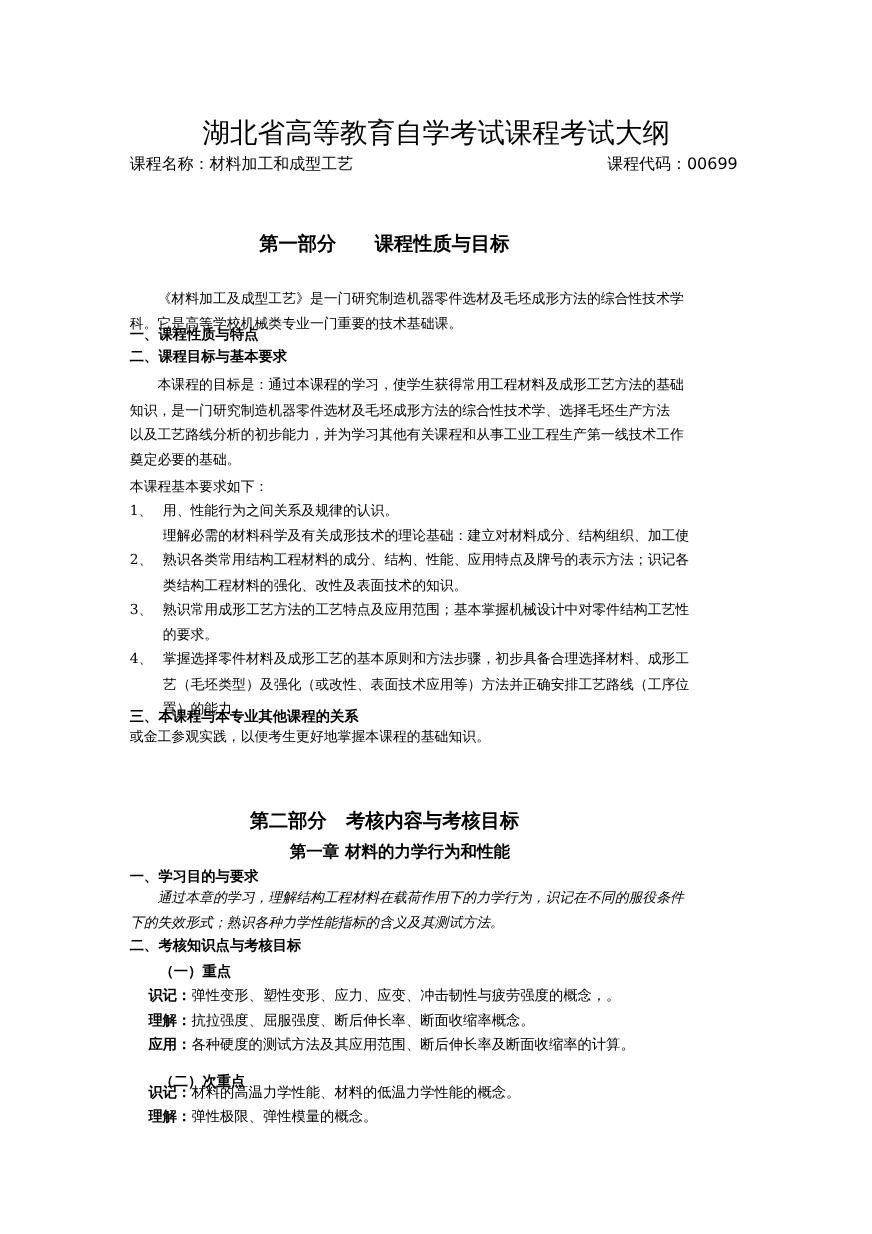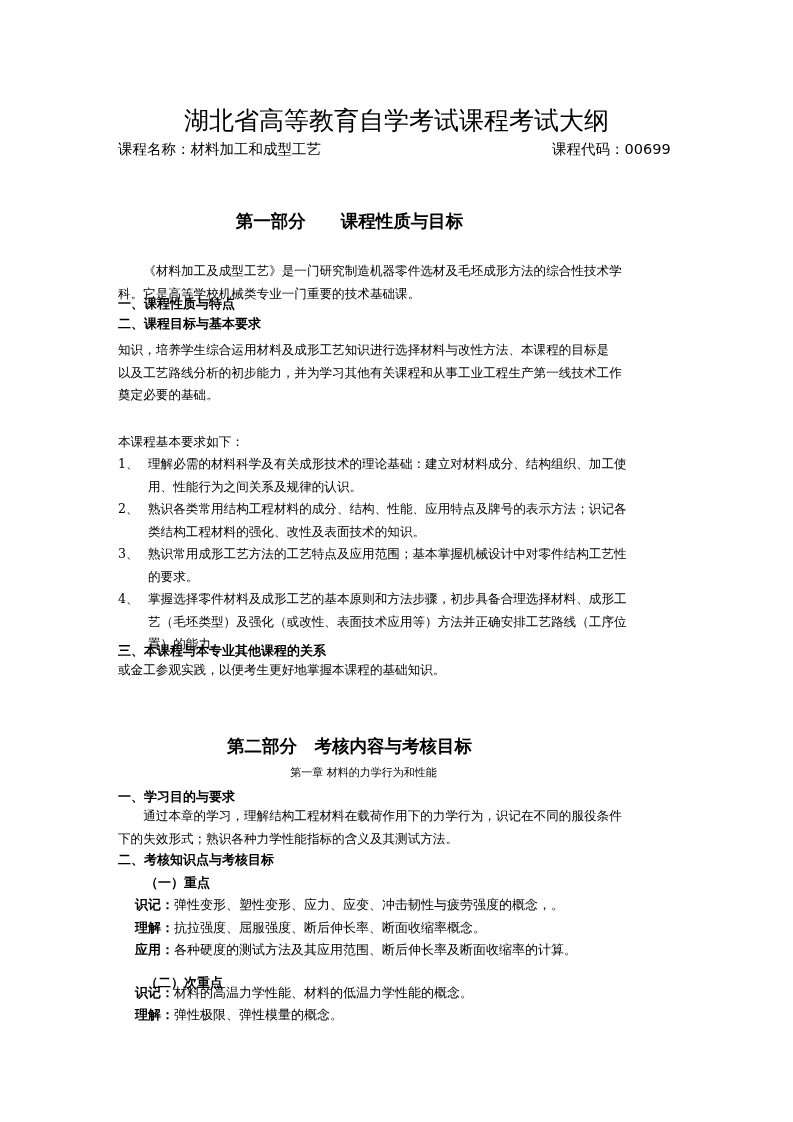--- a/index.html
+++ b/index.html
@@ -4,21 +4,21 @@
 <style>
   html, body { margin: 0; padding: 0; background: #ffffff; }
   body { width: 793px; height: 1122px; position: relative; overflow: hidden;
          font-family: "DejaVu Serif", "Liberation Serif", serif; color: #000; }
   .abs { position: absolute; white-space: nowrap; }
   .title { left: 0; width: 793px; text-align: center; top: 104px; font-size: 25px; font-weight: normal;
            font-family: "DejaVu Sans", "Liberation Sans", sans-serif; }
   .meta { top: 140px; font-size: 14.5px; font-weight: normal; font-family: "DejaVu Sans", "Liberation Sans", sans-serif; }
   .part { left: 0; width: 699px; text-align: center; font-size: 17.5px; font-weight: bold;
           font-family: "DejaVu Sans", "Liberation Sans", sans-serif; }
-  .chapter { left: 0; width: 727px; text-align: center; font-size: 11px; font-weight: normal;
+  .chapter { left: 0; width: 727px; text-align: center; font-size: 15px; font-weight: bold;
              font-family: "DejaVu Sans", "Liberation Sans", sans-serif; }
   .h2 { left: 118px; font-size: 13px; font-weight: bold; font-family: "DejaVu Sans", "Liberation Sans", sans-serif; }
   .p { left: 118px; font-size: 12.6px; line-height: 22.5px; white-space: nowrap; }
   .sub { font-size: 13px; font-weight: bold; font-family: "DejaVu Sans", "Liberation Sans", sans-serif; }
   .kv { font-size: 13px; }
   .kv b { font-family: "DejaVu Sans", "Liberation Sans", sans-serif; }
   .list { left: 118px; font-size: 12.6px; line-height: 22.5px; }
   .list .item { position: relative; padding-left: 30px; }
   .list .num { position: absolute; left: 0; }
 </style>
@@ -34,32 +34,33 @@
   <div class="abs part" style="top:209px;">第一部分　　课程性质与目标</div>
 
   <div class="abs h2" style="top:255px;margin-top:40px;">一、课程性质与特点</div>
   <div class="abs p" style="top:260px;">
     <div>　　《材料加工及成型工艺》是一门研究制造机器零件选材及毛坯成形方法的综合性技术学</div>
     <div>科。它是高等学校机械类专业一门重要的技术基础课。</div>
   </div>
 
   <div class="abs h2" style="top:315px;">二、课程目标与基本要求</div>
   <div class="abs p" style="top:339px;">
-    <div>知识，培养学生综合运用材料及成形工艺知识进行选择材料与改性方法、本课程的目标是</div>
+    <div>　　本课程的目标是：通过本课程的学习，使学生获得常用工程材料及成形工艺方法的基础</div>
+    <div>知识，是一门研究制造机器零件选材及毛坯成形方法的综合性技术学、选择毛坯生产方法</div>
     <div>以及工艺路线分析的初步能力，并为学习其他有关课程和从事工业工程生产第一线技术工作</div>
     <div>奠定必要的基础。</div>
   </div>
 
   <div class="abs p" style="top:431px;">本课程基本要求如下：</div>
 
   <div class="abs list" style="top:453px;">
     <div class="item">
       <span class="num">1、</span>
+      <div>用、性能行为之间关系及规律的认识。</div>
       <div>理解必需的材料科学及有关成形技术的理论基础：建立对材料成分、结构组织、加工使</div>
-      <div>用、性能行为之间关系及规律的认识。</div>
     </div>
     <div class="item">
       <span class="num">2、</span>
       <div>熟识各类常用结构工程材料的成分、结构、性能、应用特点及牌号的表示方法；识记各</div>
       <div>类结构工程材料的强化、改性及表面技术的知识。</div>
     </div>
     <div class="item">
       <span class="num">3、</span>
       <div>熟识常用成形工艺方法的工艺特点及应用范围；基本掌握机械设计中对零件结构工艺性</div>
       <div>的要求。</div>
@@ -74,21 +75,21 @@
 
   <div class="abs h2" style="top:642px;">三、本课程与本专业其他课程的关系</div>
   <div class="abs p" style="top:659px;">
     <div>或金工参观实践，以便考生更好地掌握本课程的基础知识。</div>
   </div>
 
   <div class="abs part" style="top:734px;">第二部分　考核内容与考核目标</div>
   <div class="abs chapter" style="top:765px;">第一章 材料的力学行为和性能</div>
 
   <div class="abs h2" style="top:788px;">一、学习目的与要求</div>
-  <div class="abs p" style="top:805px;">
+  <div class="abs p" style="top:805px;font-style:italic;">
     <div>　　通过本章的学习，理解结构工程材料在载荷作用下的力学行为，识记在不同的服役条件</div>
     <div>下的失效形式；熟识各种力学性能指标的含义及其测试方法。</div>
   </div>
 
   <div class="abs h2" style="top:851px;">二、考核知识点与考核目标</div>
 
   <div class="abs sub" style="left:145px; top:874px;">（一）重点</div>
   <div class="abs kv" style="left:135px; top:896px;">
     <b>识记：</b><span>弹性变形、塑性变形、应力、应变、冲击韧性与疲劳强度的概念，。</span>
   </div>

